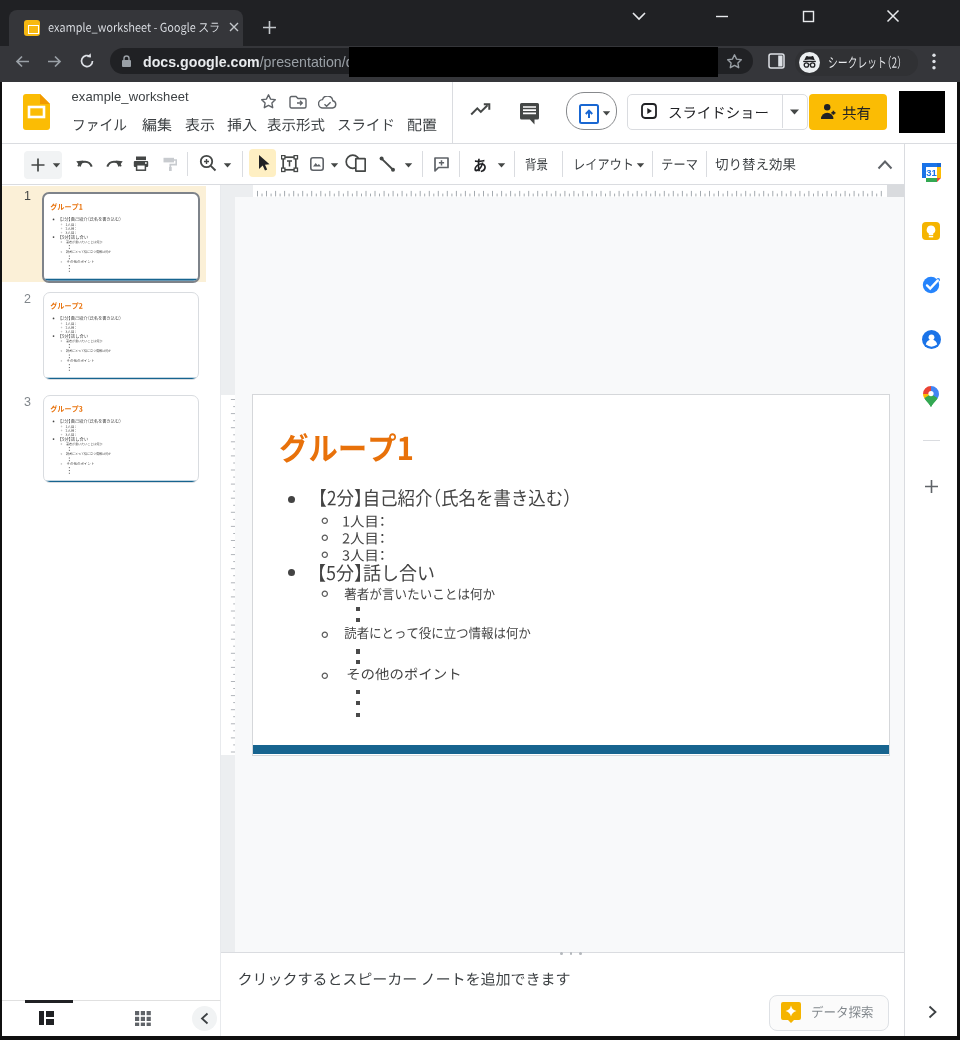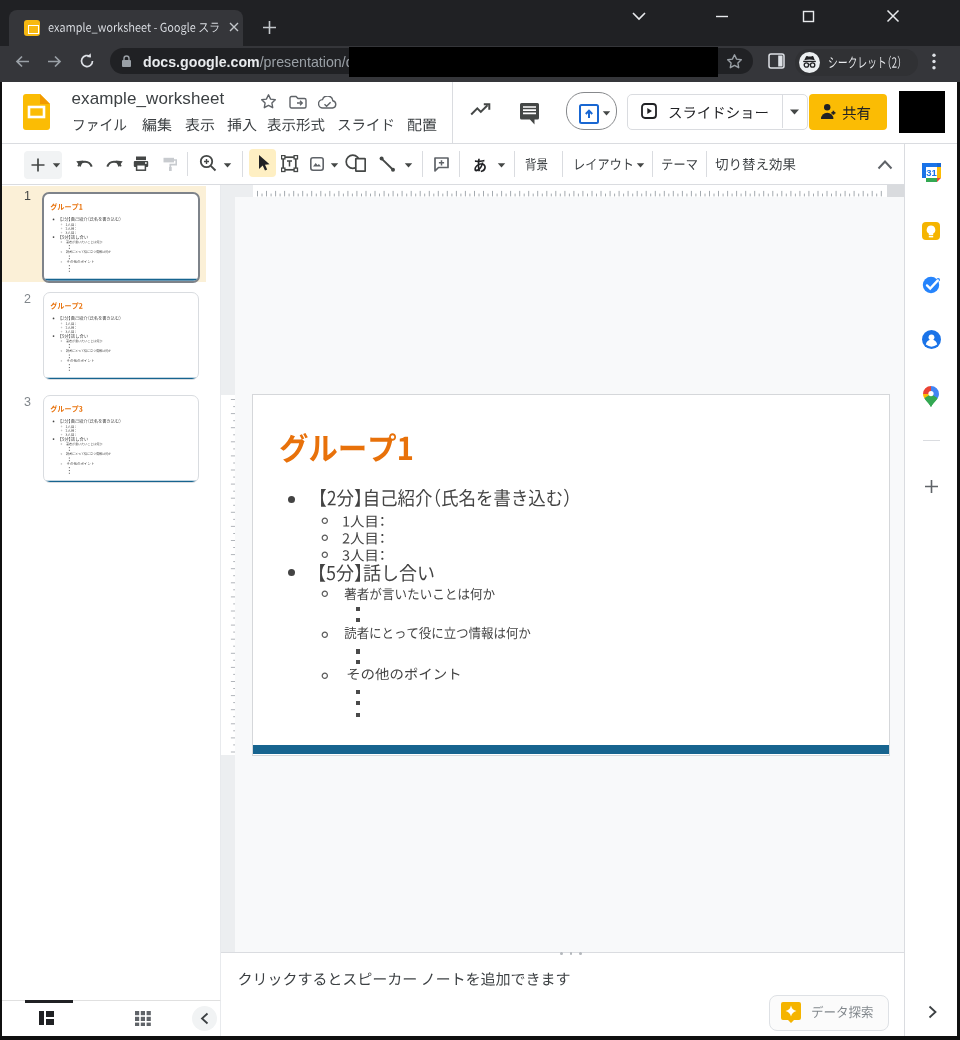--- a/index.html
+++ b/index.html
@@ -72,21 +72,21 @@
       <circle cx="5" cy="3.2" r="1.7" fill="#dee1e6"></circle>
       <circle cx="5" cy="9.5" r="1.7" fill="#dee1e6"></circle>
       <circle cx="5" cy="15.8" r="1.7" fill="#dee1e6"></circle>
     </svg>
 <div style="position:absolute;left:0.0px;top:82.0px;width:960.0px;height:61.5px;background:#ffffff;border-bottom:1px solid #dadce0;box-sizing:border-box;"></div>
 <svg style="position:absolute;left:23.0px;top:94.0px;" width="27.0" height="36.0" viewBox="0 0 27.0 36.0">
       <path d="M0 3 a3 3 0 0 1 3-3 H17 L27 10 V33 a3 3 0 0 1 -3 3 H3 a3 3 0 0 1 -3 -3 Z" fill="#fbbc04"></path>
       <path d="M17 0 L27 10 H17 Z" fill="#f29900"></path>
       <rect x="6" y="13" width="15" height="10" fill="none" stroke="#fff" stroke-width="2.6"></rect>
     </svg>
-<div style="position:absolute;left:71.5px;top:88.8px;font-size:17px;color:#3c4043;font-weight:400;white-space:pre;letter-spacing:0.1px;">example_worksheet</div>
+<div style="position:absolute;left:71.5px;top:88.8px;font-size:13px;color:#3c4043;font-weight:400;white-space:pre;letter-spacing:0.1px;">example_worksheet</div>
 <svg style="position:absolute;left:260.0px;top:93.0px;" width="17.0" height="17.0" viewBox="0 0 17.0 17.0">
       <path d="M8.5 1.8 L10.6 6.1 L15.3 6.7 L11.9 10 L12.7 14.7 L8.5 12.4 L4.3 14.7 L5.1 10 L1.7 6.7 L6.4 6.1 Z" stroke="#5f6368" stroke-width="1.4" fill="none" stroke-linejoin="round"></path>
     </svg>
 <svg style="position:absolute;left:289.0px;top:95.0px;" width="18.0" height="14.0" viewBox="0 0 18.0 14.0">
       <path d="M1 3 a1.5 1.5 0 0 1 1.5-1.5 H7 l2 2 H15.5 A1.5 1.5 0 0 1 17 5 V11.5 A1.5 1.5 0 0 1 15.5 13 H2.5 A1.5 1.5 0 0 1 1 11.5 Z" stroke="#5f6368" stroke-width="1.4" fill="none"></path>
       <path d="M8 8 h5 M11 5.8 L13.3 8 L11 10.2" stroke="#5f6368" stroke-width="1.3" fill="none"></path>
     </svg>
 <svg style="position:absolute;left:318.0px;top:96.0px;" width="19.0" height="13.0" viewBox="0 0 19.0 13.0">
       <path d="M5 12 a4.2 4.2 0 0 1 -0.5 -8.4 a5.3 5.3 0 0 1 10.3 1.1 A3.7 3.7 0 0 1 14.5 12 Z" stroke="#5f6368" stroke-width="1.4" fill="none"></path>
       <path d="M6.5 8.2 L8.6 10.2 L12.6 6.2" stroke="#5f6368" stroke-width="1.4" fill="none"></path>

